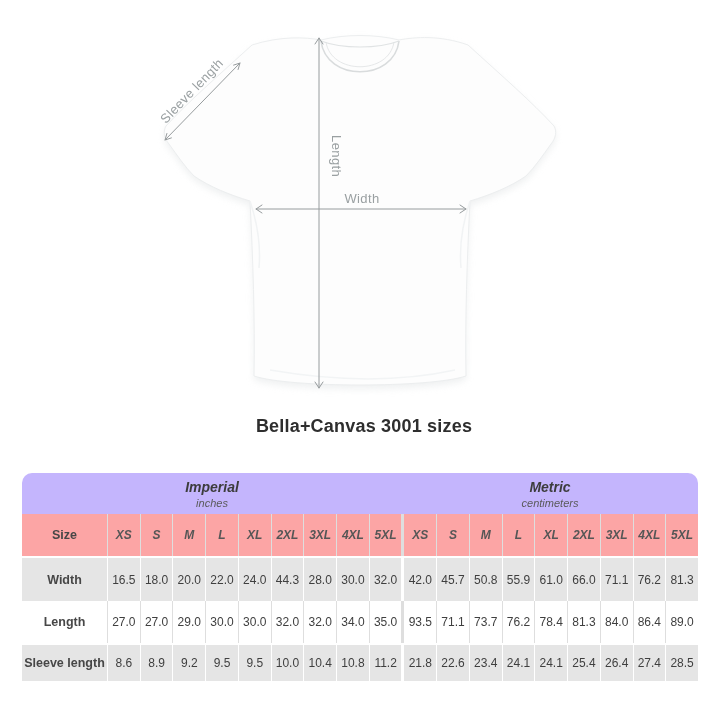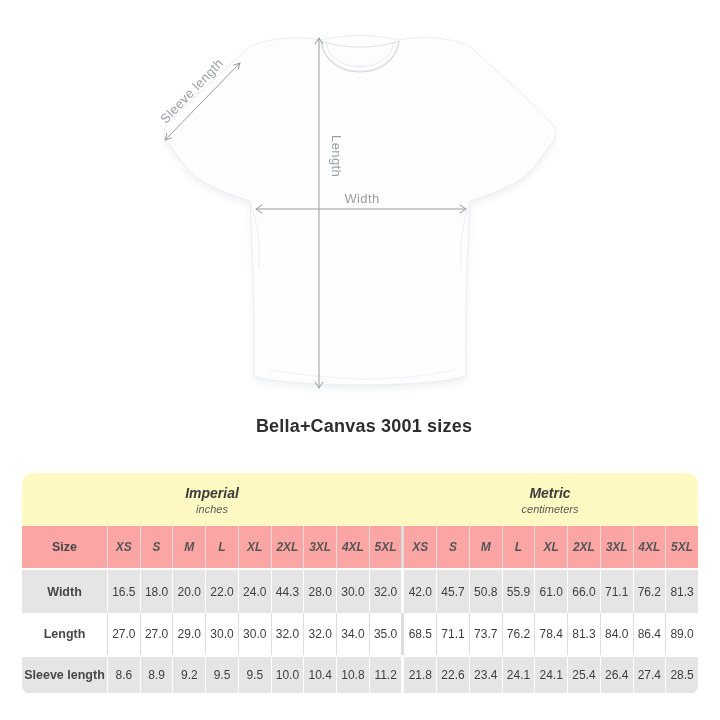--- a/index.html
+++ b/index.html
@@ -25,21 +25,21 @@
     position:absolute;left:22px;top:473px;width:676px;height:222px;
     border-radius:10px;overflow:hidden;
   }
   .tr{display:flex;box-sizing:border-box;}
   .td{
     flex:1;display:flex;align-items:center;justify-content:center;
     font-size:12px;color:#3f3f3f;box-sizing:border-box;white-space:nowrap;
   }
   .td.label-td{flex:0 0 85px;font-weight:bold;font-size:12.5px;color:#474747;}
   
-  .row-groups{height:53px;background:#fef9c3;}
+  .row-groups{height:41px;background:#c4b5fd;}
   .group-cell{display:flex;flex-direction:column;align-items:center;justify-content:center;box-sizing:border-box;}
   .group-cell.g1{width:380px;}
   .group-cell.g2{flex:1;}
   .group-label{font-size:14px;font-weight:bold;font-style:italic;color:#3c3c3c;}
   .group-unit{font-size:11px;font-style:italic;color:#5a5a5a;margin-top:2px;}
   
   .row-size{height:42px;background:#fca5a5;}
   .row-size .td:not(.label-td){border-left:1px solid #dedede;font-weight:bold;color:#565656;font-size:12px;font-style:italic;}
   
   .row-white{height:42px;background:#ffffff;}
@@ -169,21 +169,21 @@
       <div class="td label-td">Length</div>
       <div class="td">27.0</div>
       <div class="td">27.0</div>
       <div class="td">29.0</div>
       <div class="td">30.0</div>
       <div class="td">30.0</div>
       <div class="td">32.0</div>
       <div class="td">32.0</div>
       <div class="td">34.0</div>
       <div class="td">35.0</div>
-      <div class="td metric-start">68.5</div>
+      <div class="td metric-start">93.5</div>
       <div class="td">71.1</div>
       <div class="td">73.7</div>
       <div class="td">76.2</div>
       <div class="td">78.4</div>
       <div class="td">81.3</div>
       <div class="td">84.0</div>
       <div class="td">86.4</div>
       <div class="td">89.0</div>
     </div>
 

